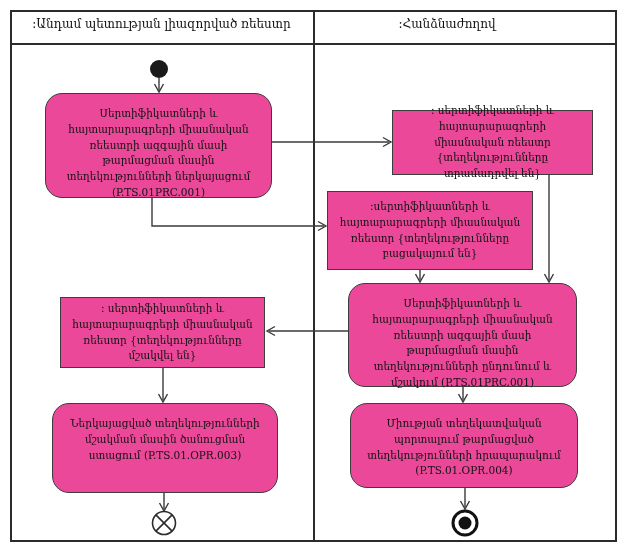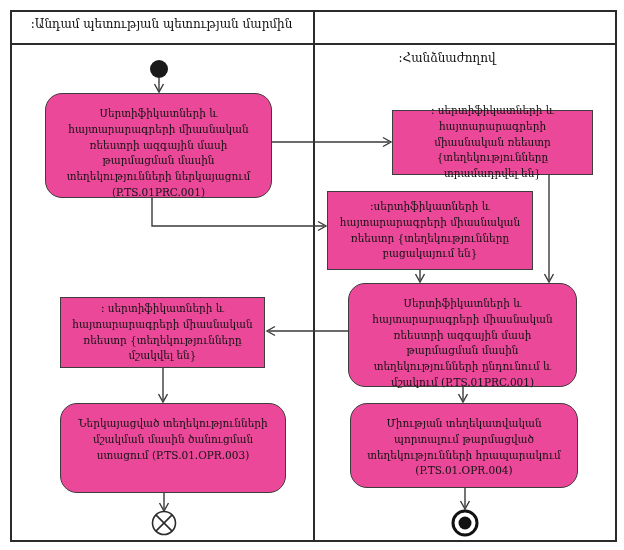--- a/index.html
+++ b/index.html
@@ -11,53 +11,53 @@
     position:absolute;left:10px;top:10px;width:607px;height:532px;
     border:2px solid #2b2b2b;box-sizing:border-box;background:transparent;
   }
   .lane-divider{position:absolute;left:313px;top:10px;width:2px;height:532px;background:#2b2b2b;}
   .header-line{position:absolute;left:10px;top:43px;width:607px;height:2px;background:#2b2b2b;}
   .lane-title{
     position:absolute;top:17px;font-size:12px;text-align:center;white-space:nowrap;
     color:#111111;
   }
   .lane-title.left{left:10px;width:303px;}
-  .lane-title.right{left:315px;width:264px;margin-top:34px;}
+  .lane-title.right{left:315px;width:264px;}
   .node{
     position:absolute;box-sizing:border-box;background:#ec4899;
     font-size:10.5px;line-height:1.5;text-align:center;color:#111111;
     display:flex;justify-content:center;
   }
   .action{
     border:1.6px solid #3d3d3d;border-radius:17px;
     align-items:flex-start;padding:12px 12px 4px 12px;
   }
   .object{
     border:1.4px solid #3d3d3d;
     align-items:center;padding:2px 10px;
   }
   #action-submit   {left:45px; top:93px; width:227px;height:105px;}
   #object-provided {left:392px;top:110px;width:201px;height:65px;}
   #object-missing  {left:327px;top:191px;width:206px;height:79px;}
   #action-process  {left:348px;top:283px;width:229px;height:104px;}
   #object-processed{left:60px; top:297px;width:205px;height:71px;}
-  #action-notify   {left:52px; top:403px;width:226px;height:90px;margin-left:8px;}
+  #action-notify   {left:52px; top:403px;width:226px;height:90px;}
   #action-publish  {left:350px;top:403px;width:228px;height:85px;justify-content:flex-end;}
   svg.edges{position:absolute;left:0;top:0;width:624px;height:550px;pointer-events:none;}
 </style>
 </head>
 <body>
 
 <div class="stage">
 
   <div class="frame"></div>
   <div class="lane-divider"></div>
   <div class="header-line"></div>
 
-  <div class="lane-title left">:Անդամ պետության պետության մարմին</div>
+  <div class="lane-title left">:Անդամ պետության լիազորված ռեեստր</div>
   <div class="lane-title right">:Հանձնաժողով</div>
 
   <svg class="edges" viewBox="0 0 624 550" xmlns="http://www.w3.org/2000/svg">
     <g stroke="#3a3a3a" stroke-width="1.4" fill="none">
 
       <g>
         <path d="M159 78 L159 91"></path>
         <path d="M154.5 84 L159 92 L163.5 84"></path>
       </g>
 

